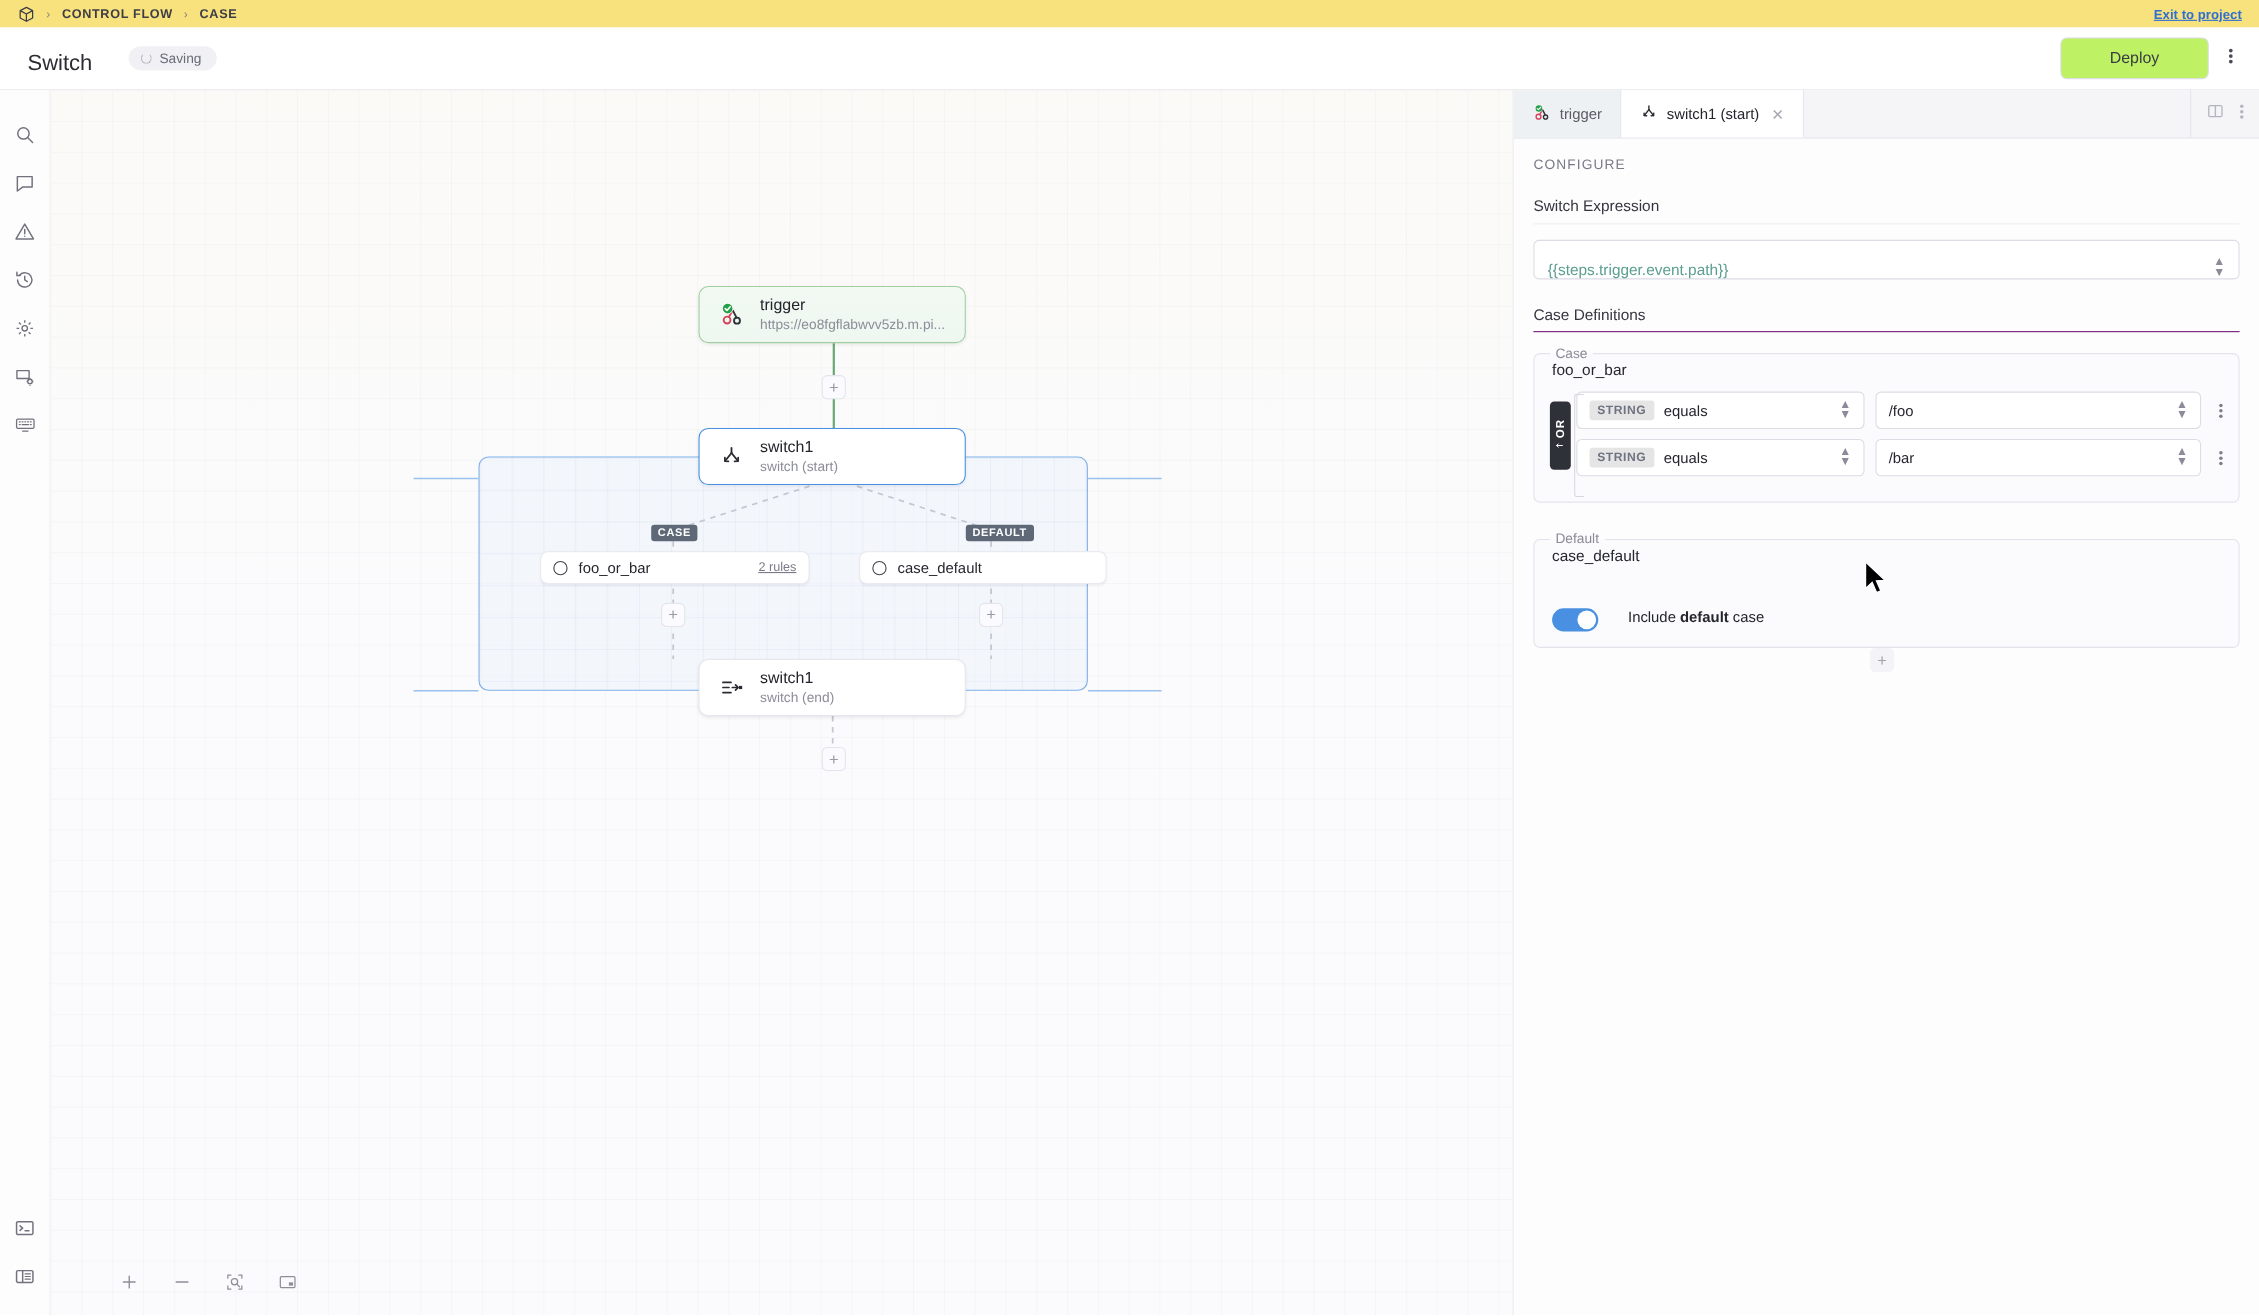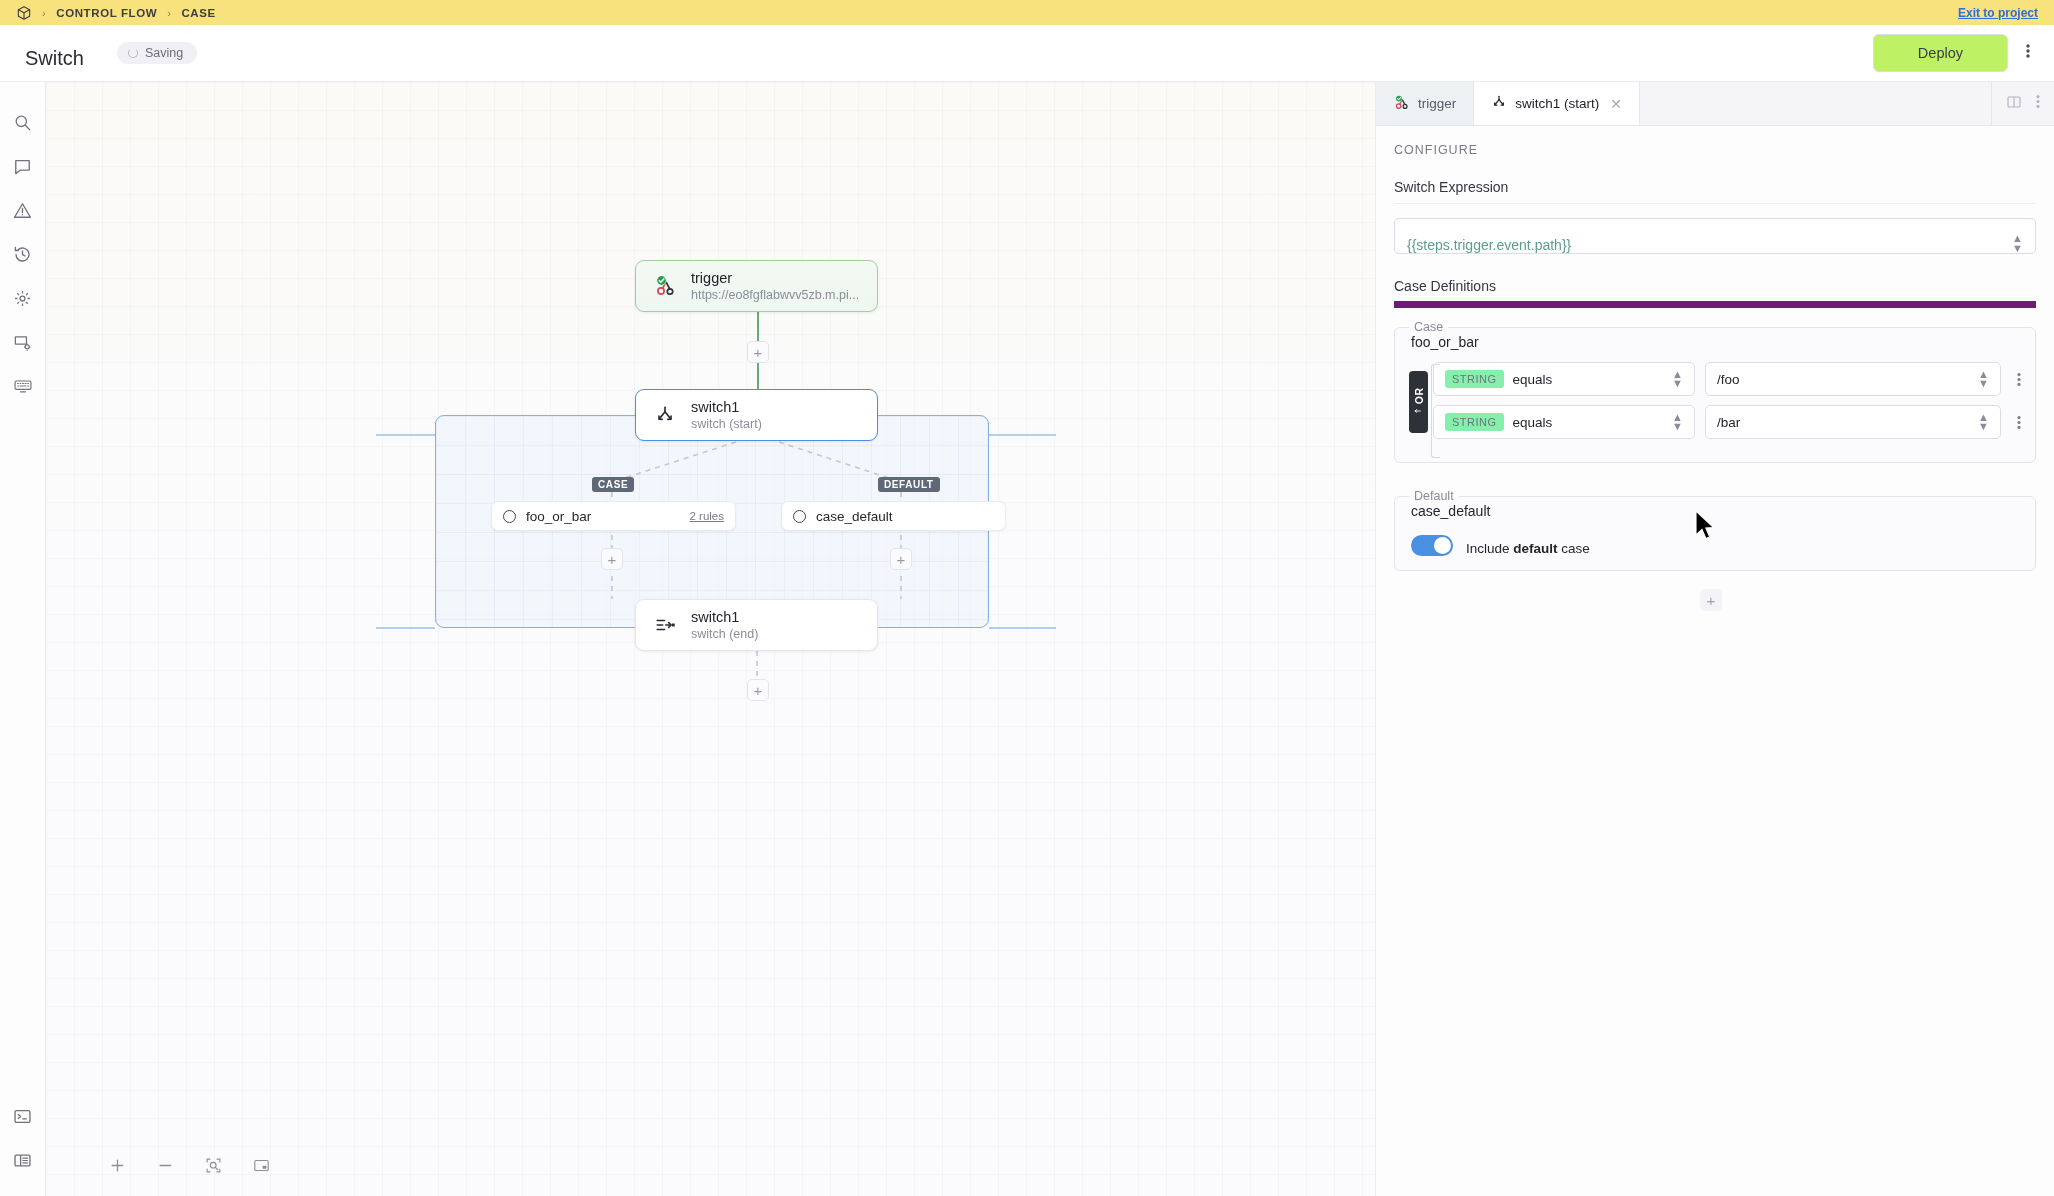--- a/index.html
+++ b/index.html
@@ -137,21 +137,21 @@
 
   .panel-body { padding: 16px 18px 0; }
   .field-label { font-size: 14px; color: #35353f; padding-bottom: 8px; border-bottom: 1px solid #eceef1; }
   .select-box {
     margin-top: 14px; height: 36px; border: 1px solid #dcdce5; border-radius: 5px; background: #fff;
     display: flex; align-items: flex-end; padding: 0 12px; font-size: 14px; cursor: pointer;
   }
   .select-box .val { color: #5b9e8f; }
   .updown { margin-left: auto; color: #8b8b99; font-size: 11px; line-height: .85; text-align: center; }
 
-  .section-title { margin-top: 24px; font-size: 14px; color: #35353f; padding-bottom: 7px; border-bottom: 7px solid #701a75; }
+  .section-title { margin-top: 24px; font-size: 14px; color: #35353f; padding-bottom: 7px; border-bottom: 1px solid #701a75; }
 
   fieldset.group-field {
     margin-top: 12px; border: 1px solid #e3e3ec; border-radius: 6px; padding: 0 0 14px;
     background: #fbfbfd;
   }
   fieldset.group-field > legend { margin-left: 14px; padding: 0 5px; font-size: 12.5px; color: #8b8b99; }
   .case-name { padding: 0 16px 12px; font-size: 14px; color: #25252d; }
 
   .rules-wrap { position: relative; padding: 0 8px 0 38px; }
   .or-pill {
@@ -164,30 +164,30 @@
     position: absolute; left: 36px; top: 2px; width: 9px; height: 94px;
     border: 1px solid #d8d8e2; border-right: none; border-radius: 3px 0 0 3px;
   }
   .rule-row { display: flex; align-items: center; gap: 10px; margin-bottom: 9px; }
   .rule-sel {
     height: 34px; border: 1px solid #dcdce5; border-radius: 5px; background: #fff;
     display: flex; align-items: center; padding: 0 11px; font-size: 13.5px; color: #25252d; cursor: pointer;
   }
   .rule-sel.op { flex: 0 0 262px; }
   .rule-sel.val { flex: 1 1 auto; }
-  .type-chip { background: #86efac; color: #6f7280; font-size: 11px; letter-spacing: .5px; padding: 3px 7px; border-radius: 3px; margin-right: 9px; font-weight: 400; }
+  .type-chip { background: #e5e5e5; color: #6f7280; font-size: 11px; letter-spacing: .5px; padding: 3px 7px; border-radius: 3px; margin-right: 9px; font-weight: 700; }
   .row-more { width: 16px; display: flex; align-items: center; justify-content: center; color: #7e7e8b; cursor: pointer; }
 
   .add-case-plus {
     position: absolute; left: 324px; top: 507px; width: 22px; height: 22px; border-radius: 5px;
     background: #f3f3f8; display: flex; align-items: center; justify-content: center;
     color: #a3a3ae; font-size: 15px; cursor: pointer;
   }
 
-  .toggle-row { display: flex; align-items: flex-end; gap: 13px; padding: 4px 16px 0; }
+  .toggle-row { display: flex; align-items: flex-start; gap: 27px; padding: 4px 16px 0; margin-top: 24px; }
   .toggle {
     width: 42px; height: 21px; border-radius: 11px; background: #4a90e2; position: relative; cursor: pointer; flex: 0 0 42px;
   }
   .toggle .knob { position: absolute; right: 2px; top: 2px; width: 17px; height: 17px; border-radius: 50%; background: #fff; }
   .toggle-label { font-size: 13.5px; color: #25252d; }
 
   .test-row { display: flex; margin: 30px 130px 0 130px; }
   .test-btn {
     flex: 1 1 auto; height: 42px; background: #4a90e2; color: #fff; border: none; border-radius: 5px 0 0 5px;
     font-size: 14.5px; cursor: pointer; font-family: inherit;

